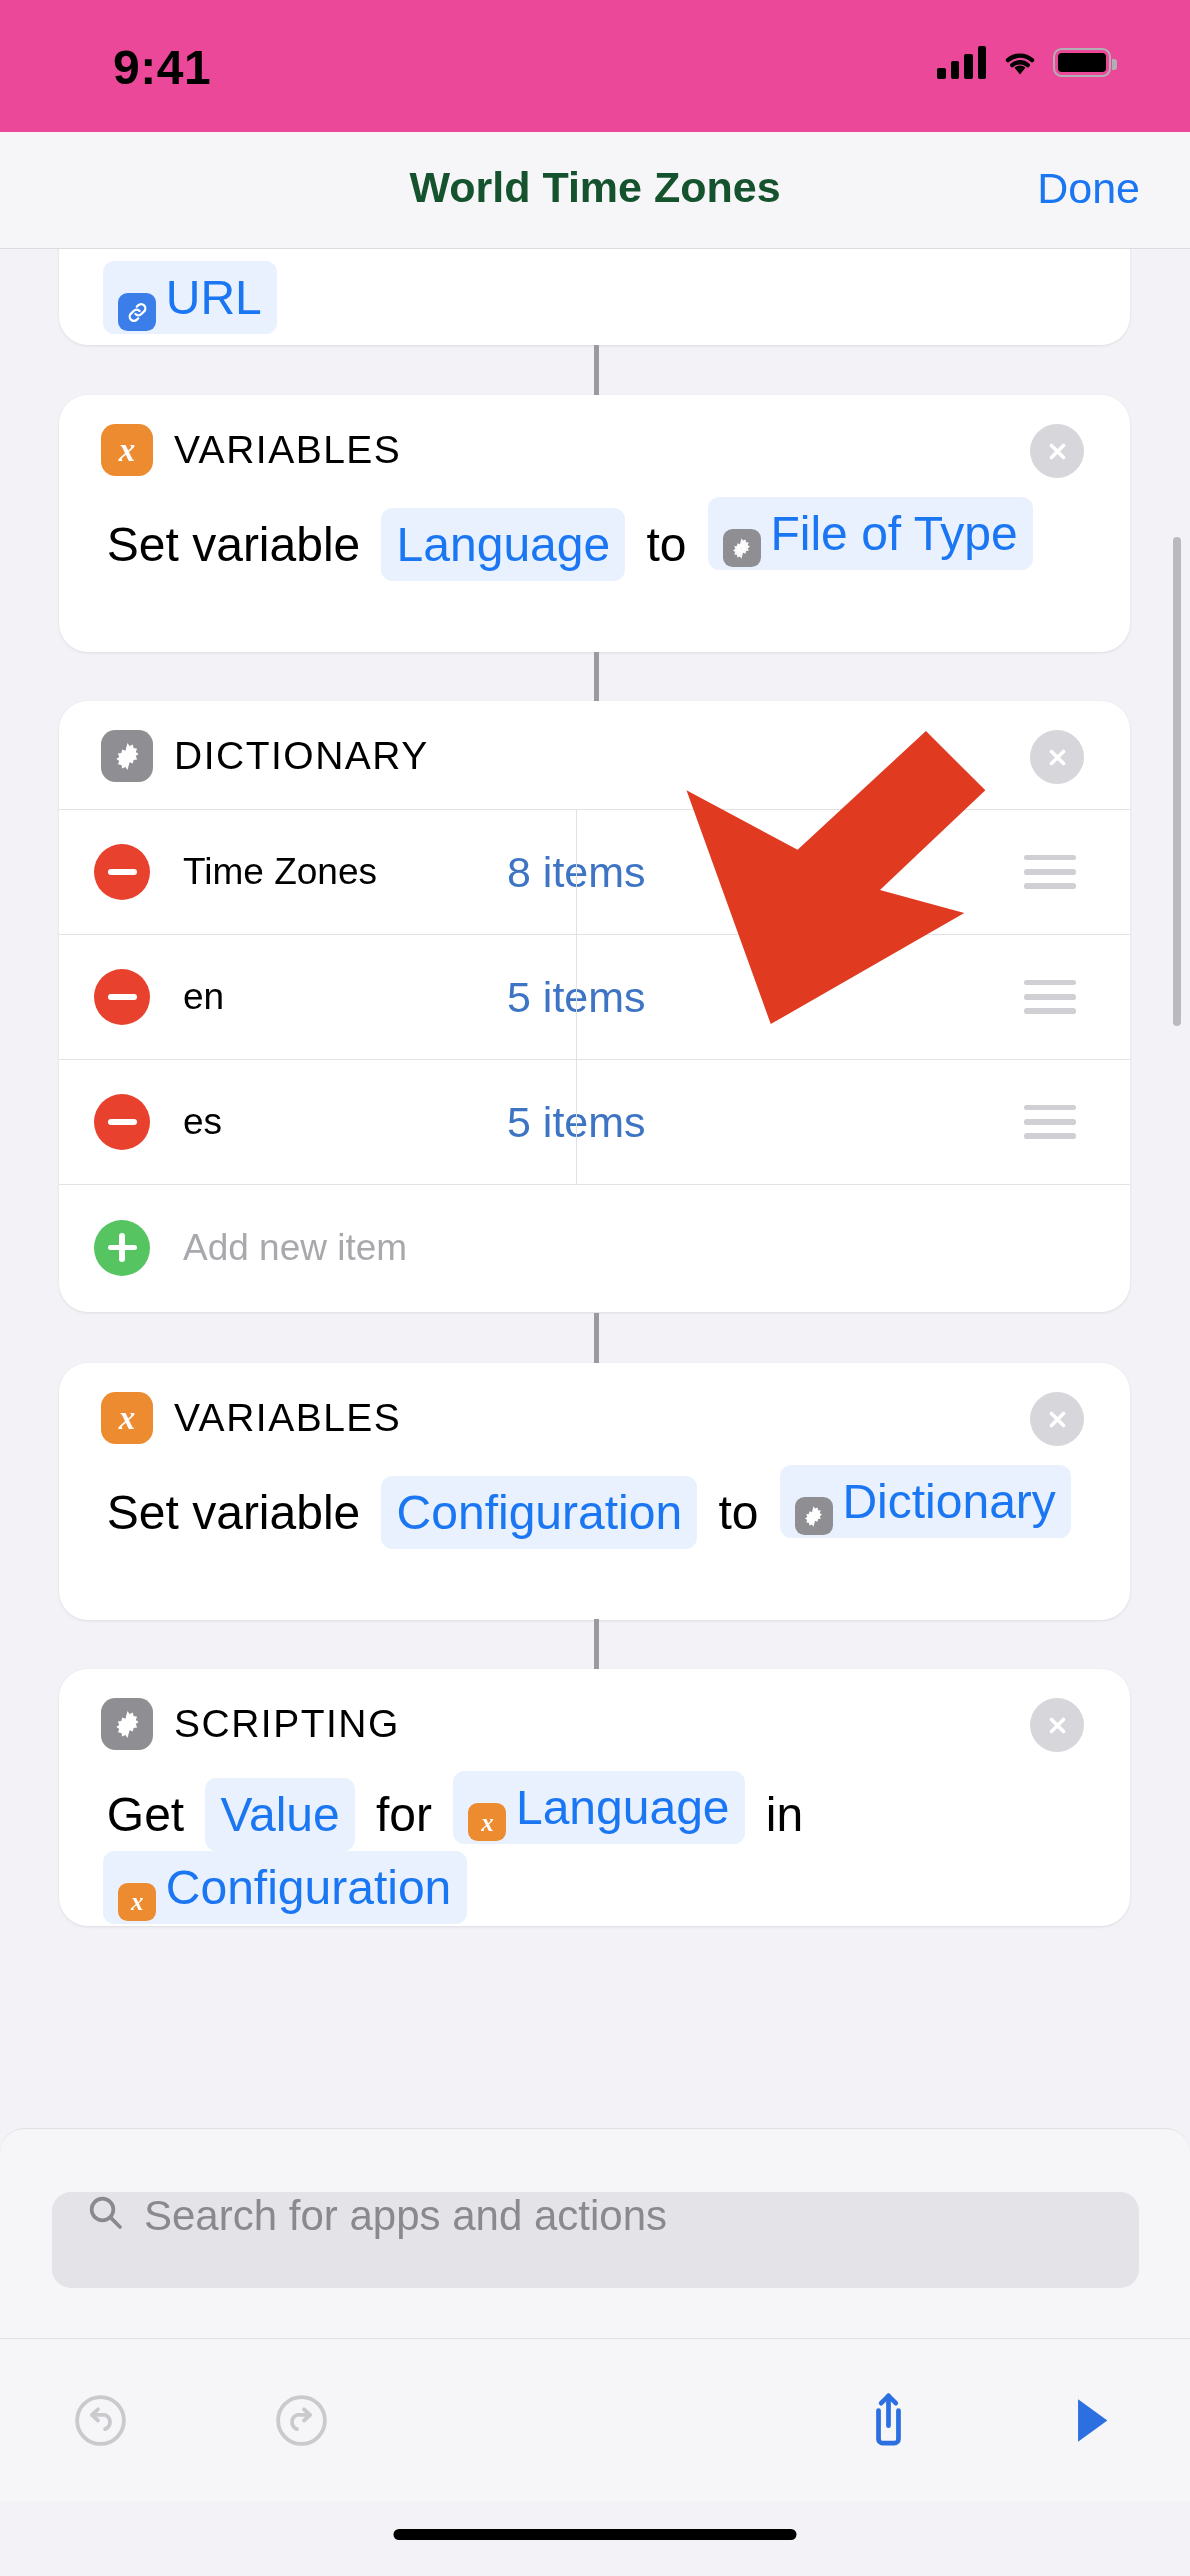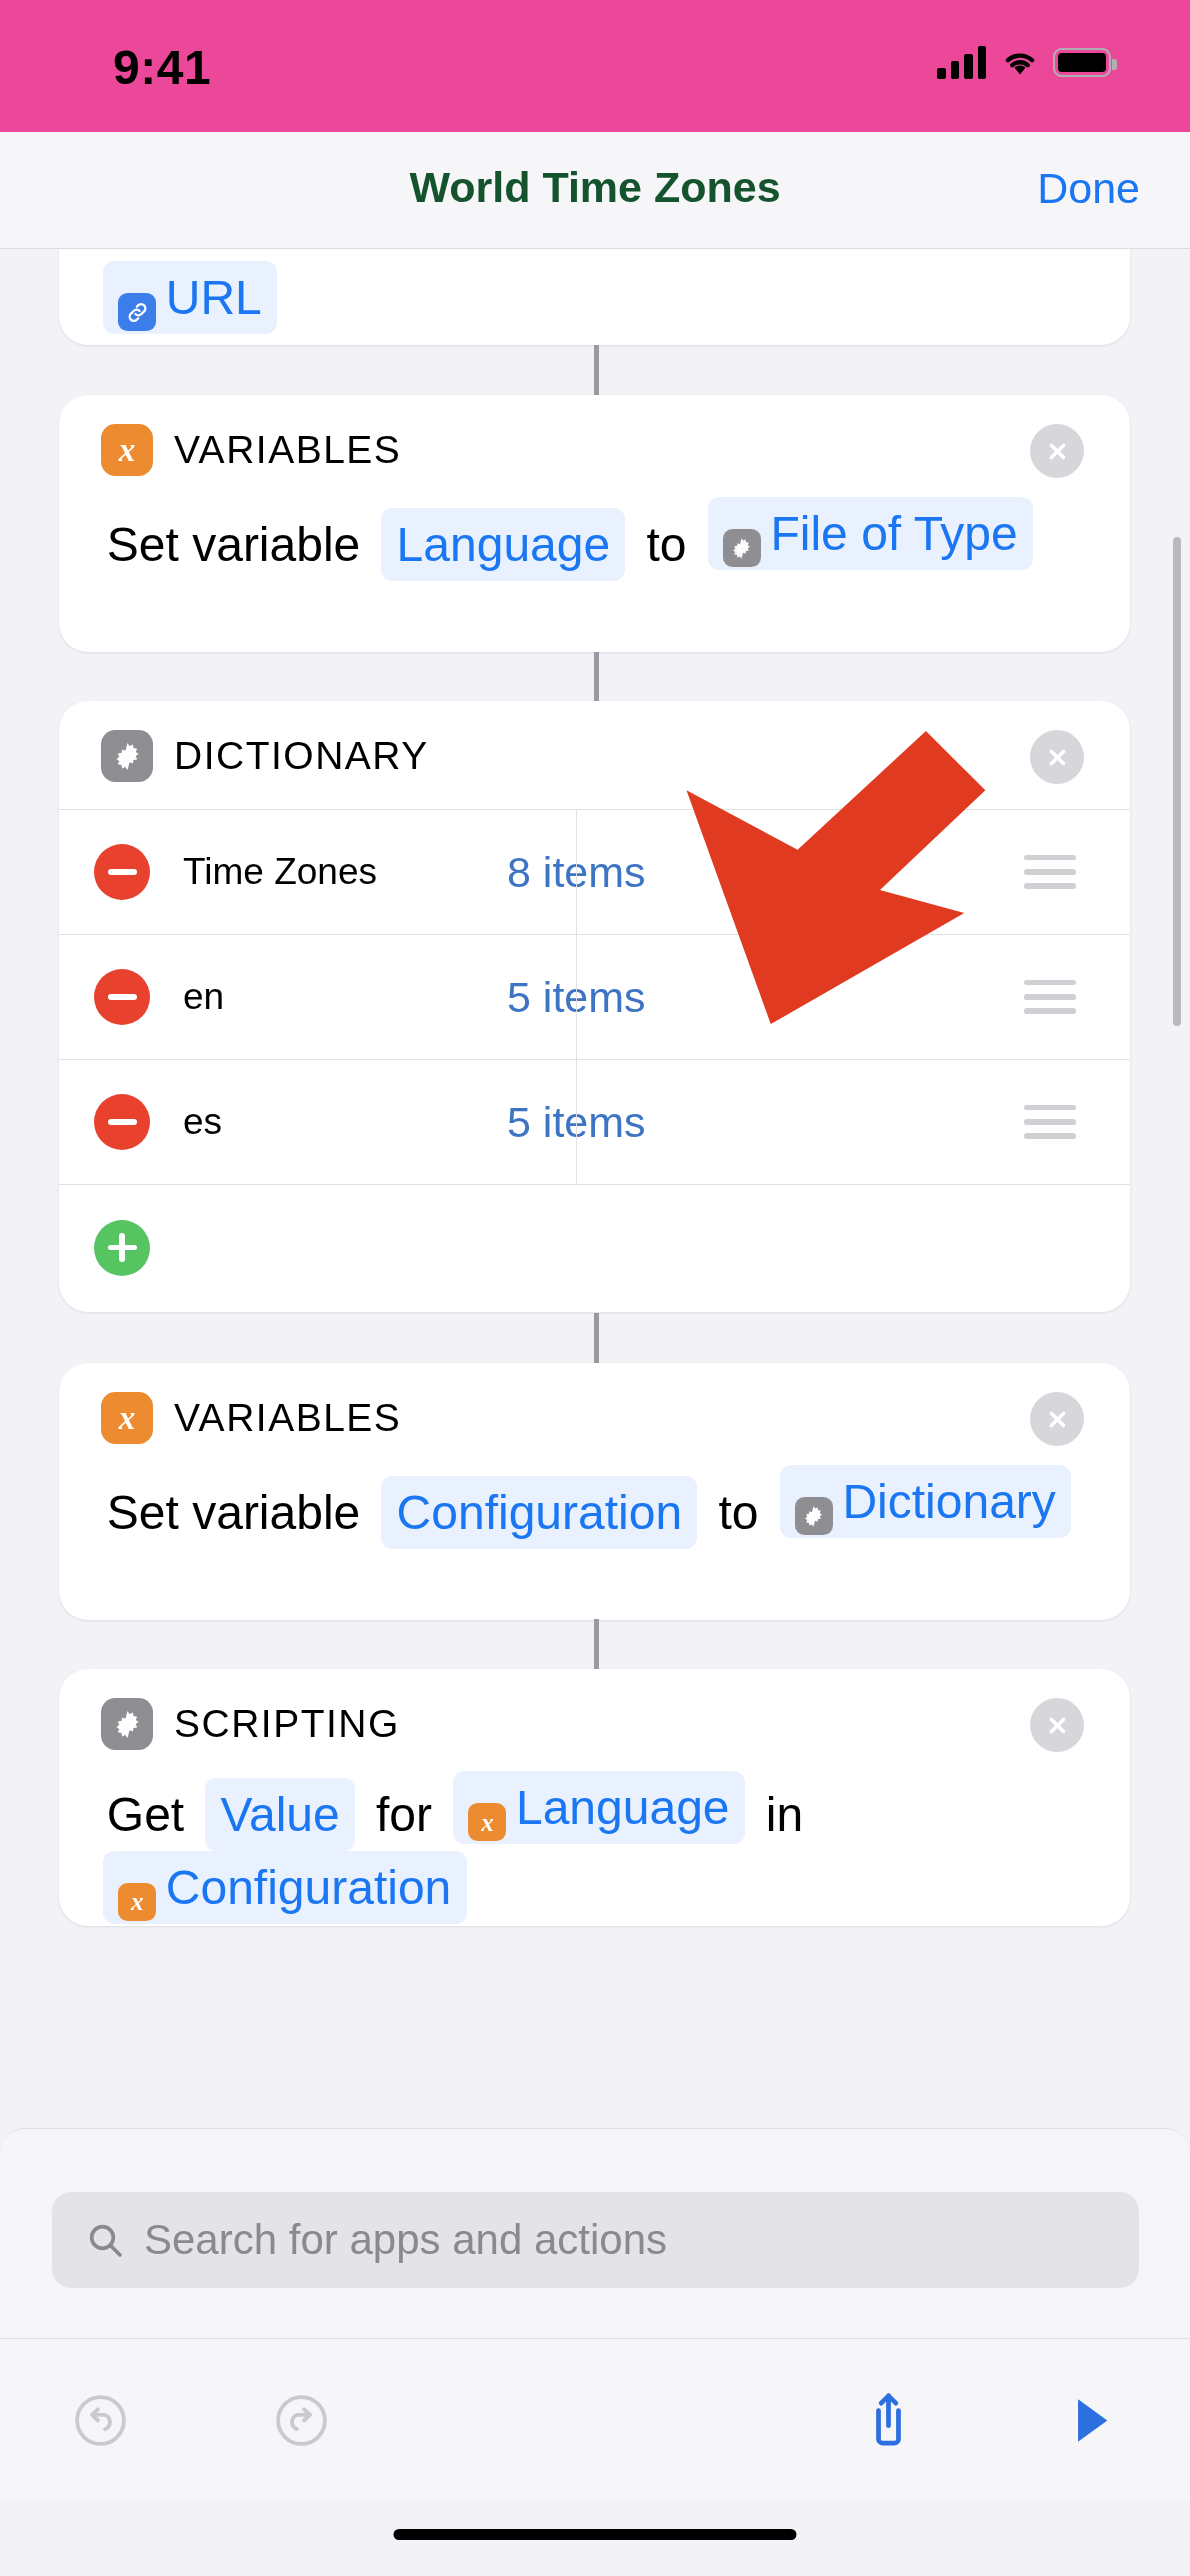--- a/index.html
+++ b/index.html
@@ -146,21 +146,21 @@
   .red-arrow { position: absolute; left: 629px; top: 725px; width: 364px; height: 307px; pointer-events: none; }
 
   
   .searchwrap {
     position: absolute; left: 0; top: 2128px; width: 1190px; height: 211px;
     background: #f6f6f8; border-top: 1px solid #e0e0e4;
     border-radius: 25px 25px 0 0;
   }
   .searchbox {
     position: absolute; left: 52px; top: 63px; width: 1087px; height: 96px;
-    background: #e4e4e8; border-radius: 19px; display: flex; align-items: center;
+    background: #e4e4e8; border-radius: 19px; display: flex; align-items: flex-start;
   }
   .searchbox .mag { margin-left: 33px; width: 40px; height: 40px; flex: 0 0 auto; }
   .search-ph { margin-left: 19px; font-size: 42px; color: #8a8a8e; }
 
   
   .toolbar {
     position: absolute; left: 0; top: 2338px; width: 1190px; height: 163px;
     background: #f6f6f8; border-top: 1px solid #e0e0e4;
     display: flex; align-items: center;
   }
@@ -308,20 +308,21 @@
               <i></i>
               <i></i>
               <i></i>
             </div>
         </div>
         <div class="dict-row last">
           <div class="circ plus">
               <span class="h"></span>
               <span class="v"></span>
             </div>
+          <div class="dict-key placeholder">Add new item</div>
         </div>
       </div>
     </div>
 
     <div class="connector" style="top:1064px; height:50px;"></div>
 
     <div class="card" style="top:1114px; height:257px;">
       <div class="card-head">
         <div class="app-icon var">x</div>
         <div class="cat-label">VARIABLES</div>

